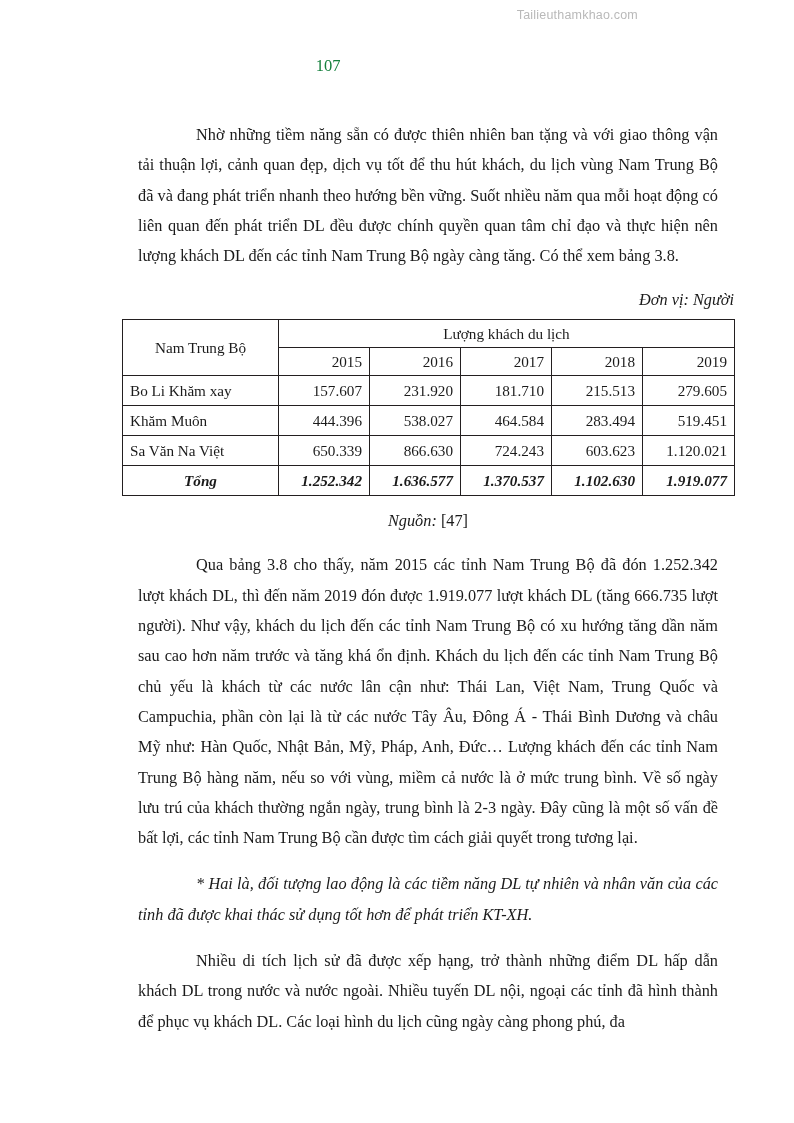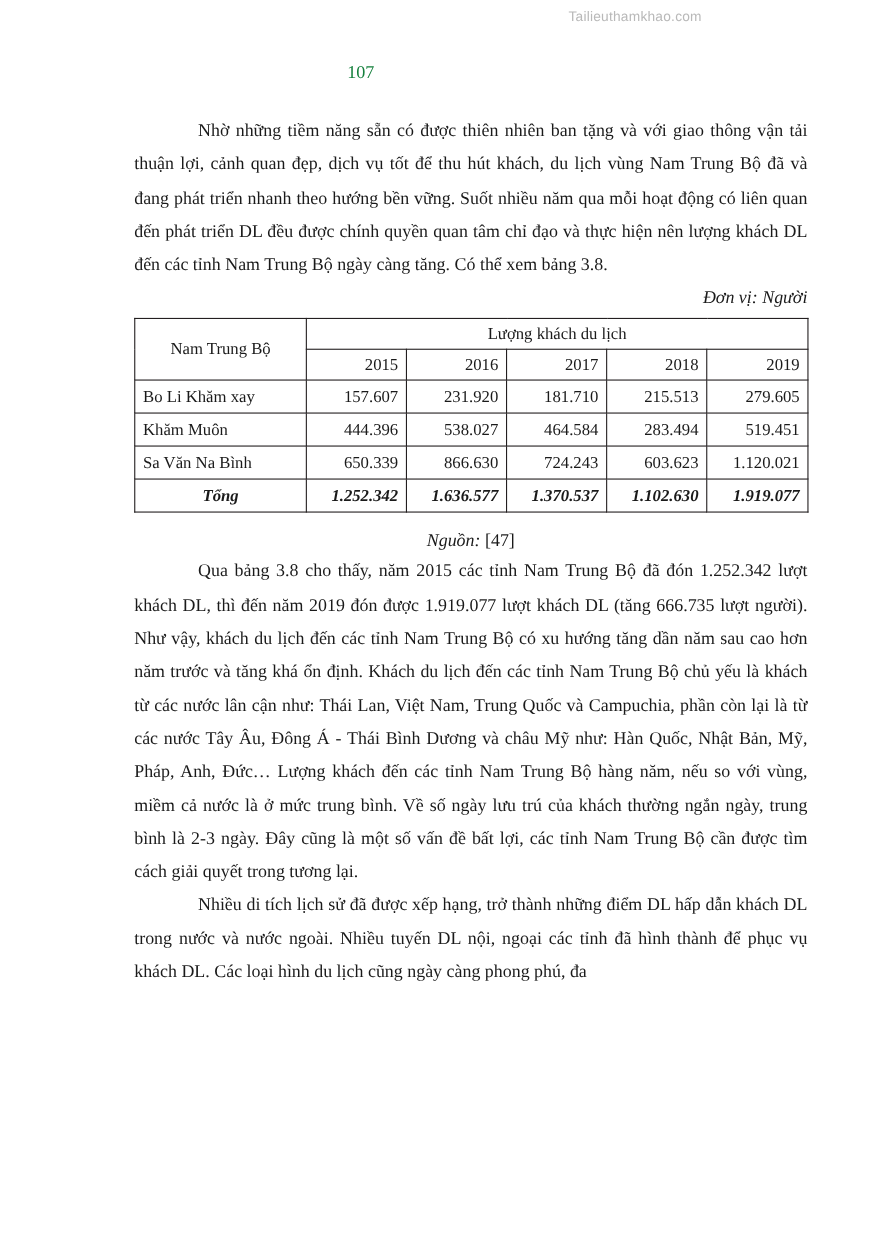--- a/index.html
+++ b/index.html
@@ -46,21 +46,21 @@
   }
 
   .content {
     position: absolute;
     left: 122px;
     top: 104px;
     width: 612px;
   }
 
   p.body-text {
-    margin: 0;
+    margin: 16px;
     text-align: justify;
     text-justify: inter-word;
     font-size: 16.3px;
     line-height: 30.3px;
     text-indent: 58px;
     hyphens: none;
   }
 
   p.body-text.italic {
     font-style: italic;
@@ -202,21 +202,21 @@
         </tr>
         <tr>
           <td class="row-label">Khăm Muôn</td>
           <td class="num">444.396</td>
           <td class="num">538.027</td>
           <td class="num">464.584</td>
           <td class="num">283.494</td>
           <td class="num">519.451</td>
         </tr>
         <tr>
-          <td class="row-label">Sa Văn Na Bình</td>
+          <td class="row-label">Sa Văn Na Việt</td>
           <td class="num">650.339</td>
           <td class="num">866.630</td>
           <td class="num">724.243</td>
           <td class="num">603.623</td>
           <td class="num">1.120.021</td>
         </tr>
         <tr class="total-row">
           <td class="row-label">Tổng</td>
           <td class="num">1.252.342</td>
           <td class="num">1.636.577</td>
@@ -227,17 +227,18 @@
       </tbody>
     </table>
 
     <p class="source-line">
       <span class="src-label">Nguồn:</span>
       <span>[47]</span>
     </p>
 
     <p class="body-text">Qua bảng 3.8 cho thấy, năm 2015 các tỉnh Nam Trung Bộ đã đón 1.252.342 lượt khách DL, thì đến năm 2019 đón được 1.919.077 lượt khách DL (tăng 666.735 lượt người). Như vậy, khách du lịch đến các tỉnh Nam Trung Bộ có xu hướng tăng dần năm sau cao hơn năm trước và tăng khá ổn định. Khách du lịch đến các tỉnh Nam Trung Bộ chủ yếu là khách từ các nước lân cận như: Thái Lan, Việt Nam, Trung Quốc và Campuchia, phần còn lại là từ các nước Tây Âu, Đông Á - Thái Bình Dương và châu Mỹ như: Hàn Quốc, Nhật Bản, Mỹ, Pháp, Anh, Đức… Lượng khách đến các tỉnh Nam Trung Bộ hàng năm, nếu so với vùng, miềm cả nước là ở mức trung bình. Về số ngày lưu trú của khách thường ngắn ngày, trung bình là 2-3 ngày. Đây cũng là một số vấn đề bất lợi, các tỉnh Nam Trung Bộ cần được tìm cách giải quyết trong tương lại.</p>
 
+    <p class="body-text italic">* Hai là, đối tượng lao động là các tiềm năng DL tự nhiên và nhân văn của các tỉnh đã được khai thác sử dụng tốt hơn để phát triển KT-XH.</p>
 
     <p class="body-text">Nhiều di tích lịch sử đã được xếp hạng, trở thành những điểm DL hấp dẫn khách DL trong nước và nước ngoài. Nhiều tuyến DL nội, ngoại các tỉnh đã hình thành để phục vụ khách DL. Các loại hình du lịch cũng ngày càng phong phú, đa</p>
 
   </div>
 </div>
 
 </body></html>

